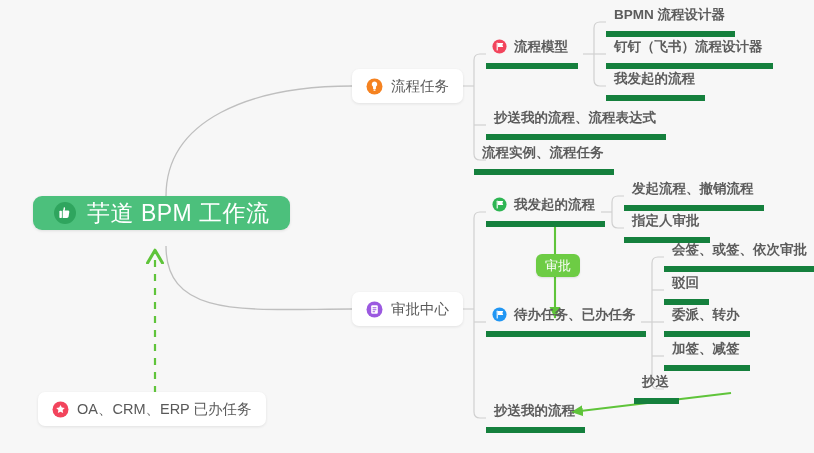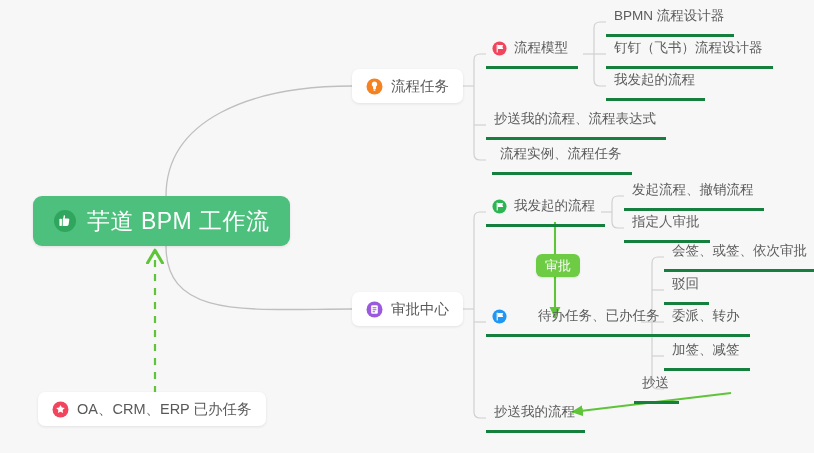--- a/index.html
+++ b/index.html
@@ -36,21 +36,21 @@
     align-items: center;
     white-space: nowrap;
     box-sizing: border-box;
   }
 
   
   .node-root {
     background: #4cc07c;
     border-radius: 9px;
     padding: 0 20px;
-    height: 50px;
+    height: 34px;
     color: #ffffff;
     font-size: 23px;
     letter-spacing: 0.5px;
     box-shadow: 0 1px 3px rgba(0,0,0,0.10);
   }
 
   
   .node-card {
     background: #ffffff;
     border-radius: 7px;
@@ -60,22 +60,23 @@
     color: #595959;
     box-shadow: 0 1px 3px rgba(0,0,0,0.09);
   }
 
   
   .node-leaf {
     font-size: 13.5px;
     color: #5c5c5c;
     height: 30px;
     padding: 0 10px 9px 8px;
-    border-bottom: 3px solid #15803d;
+    border-bottom: 6px solid #15803d;
     align-items: center;
+    font-weight: bold;
   }
   .node-leaf.with-icon { padding-left: 6px; }
 
   
   .icon {
     display: inline-flex;
     align-items: center;
     justify-content: center;
     flex: 0 0 auto;
   }
@@ -184,21 +185,21 @@
   <div class="node node-leaf" style="left:606px; top:39px;">
     <span>钉钉（飞书）流程设计器</span>
   </div>
   <div class="node node-leaf" style="left:606px; top:71px;">
     <span>我发起的流程</span>
   </div>
 
   <div class="node node-leaf" style="left:486px; top:110px;">
     <span>抄送我的流程、流程表达式</span>
   </div>
-  <div class="node node-leaf" style="left:492px; top:145px;text-align:center;">
+  <div class="node node-leaf" style="left:474px; top:145px;text-align:center;">
     <span>流程实例、流程任务</span>
   </div>
 
   <div class="node node-card" style="left:352px; top:292px;">
     <span class="icon icon-card">
       <svg width="17" height="17" viewBox="0 0 20 20">
         <circle cx="10" cy="10" r="9.4" fill="#9b59e0"></circle>
         <rect x="6.1" y="5" width="7.8" height="10" rx="1.4" fill="#ffffff"></rect>
         <rect x="7.6" y="7.4" width="4.8" height="1.1" rx="0.5" fill="#9b59e0"></rect>
         <rect x="7.6" y="9.7" width="4.8" height="1.1" rx="0.5" fill="#9b59e0"></rect>
@@ -219,21 +220,21 @@
     <span>我发起的流程</span>
   </div>
 
   <div class="node node-leaf" style="left:624px; top:181px;">
     <span>发起流程、撤销流程</span>
   </div>
   <div class="node node-leaf" style="left:624px; top:213px;">
     <span>指定人审批</span>
   </div>
 
-  <div class="node node-leaf with-icon" style="left:486px; top:307px;gap:24px;">
+  <div class="node node-leaf with-icon" style="left:486px; top:307px;">
     <span class="icon icon-leaf">
       <svg width="15" height="15" viewBox="0 0 20 20">
         <circle cx="10" cy="10" r="9.4" fill="#2196f3"></circle>
         <rect x="6.2" y="4.8" width="1.5" height="10.6" rx="0.7" fill="#ffffff"></rect>
         <path d="M7.9 5.3h6.3c.5 0 .8.4.6.8l-1 1.9 1 1.9c.2.4-.1.8-.6.8H7.9z" fill="#ffffff"></path>
       </svg>
     </span>
     <span>待办任务、已办任务</span>
   </div>
 

